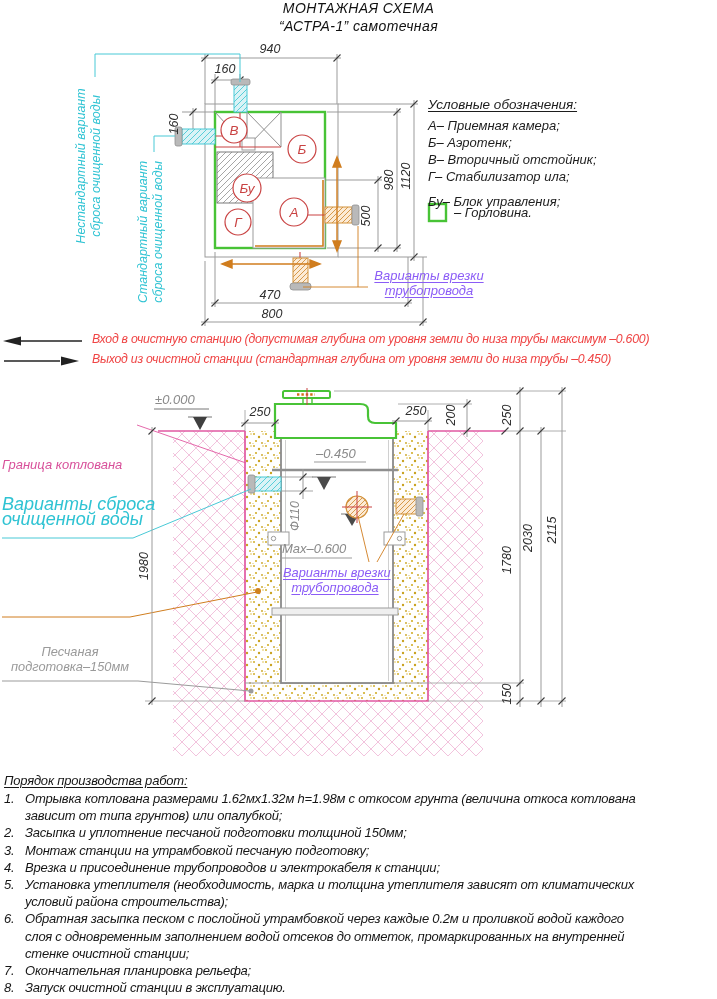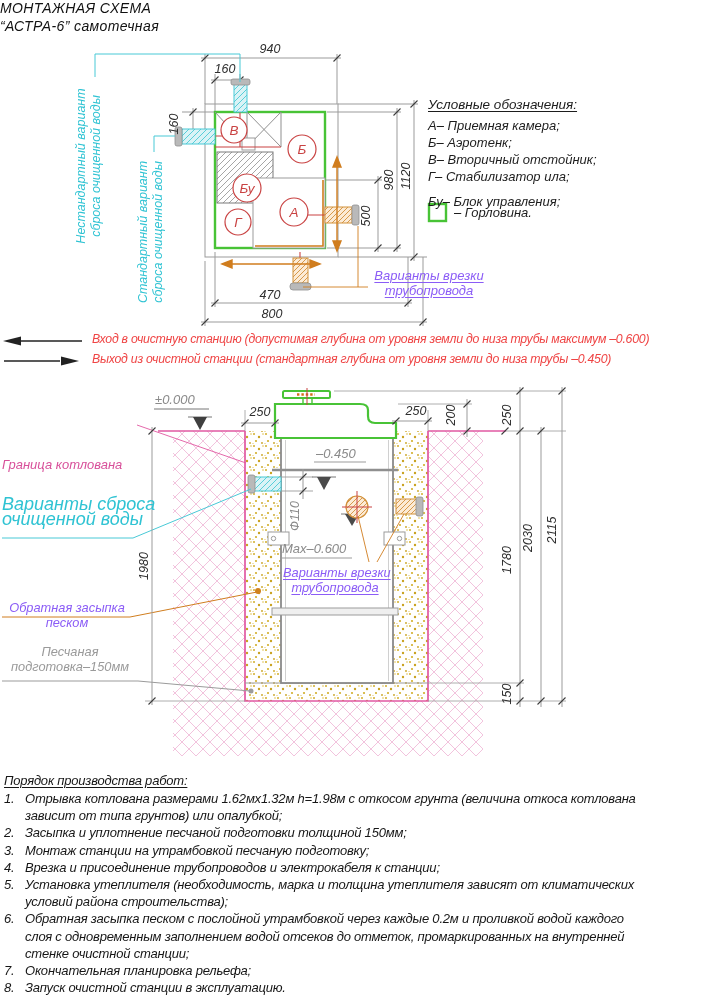--- a/index.html
+++ b/index.html
@@ -10,21 +10,21 @@
   .c{text-align:center;}
   .rot{transform:rotate(-90deg);transform-origin:50% 50%;}
   .dim{font-size:12.5px;color:#2e2e2e;}
   .cyan{color:#2fc3d3;}
   .orange{color:#8b5cf6;}
   .pink{color:#d8509a;margin-top:48px;}
   .red{color:#c94343;}
   .gray{color:#9a9a9a;}
   .lvl{color:#8a8a8a;}
   .u{text-decoration:underline;text-underline-offset:2px;}
-  .title{font-size:14px;color:#111;letter-spacing:.4px;width:717px;text-align:left;}
+  .title{font-size:14px;color:#111;letter-spacing:.4px;width:717px;text-align:center;}
   .io{font-size:12.3px;letter-spacing:-.25px;color:#ef4444;}
   .lg{font-size:13px;color:#1d1d1d;}
   .ml{line-height:15px;}
   .wo{position:absolute;left:4px;top:772px;width:710px;font-size:13px;letter-spacing:-.2px;color:#161616;}
   .wo-h{text-decoration:underline;text-underline-offset:2px;font-size:13px;line-height:18px;}
   .wo-row{display:flex;line-height:17.2px;}
   .wo-num{width:21px;flex:0 0 21px;}
   .wo-text{white-space:pre;flex:1;}
 </style>
 </head>
@@ -283,21 +283,21 @@
       <line x1="558.5" y1="394.5" x2="565.5" y2="387.5"></line>
           <line x1="558.5" y1="704.5" x2="565.5" y2="697.5"></line>
       <line x1="501.5" y1="434.5" x2="508.5" y2="427.5"></line>
       <line x1="299.5" y1="480.5" x2="306.5" y2="473.5"></line>
           <line x1="299.5" y1="494.5" x2="306.5" y2="487.5"></line>
     </g>
   </g>
 </svg>
 
 <div class="t title" style="left:0;top:1px">МОНТАЖНАЯ СХЕМА</div>
-<div class="t title" style="left:0;top:19px">“АСТРА-6” самотечная</div>
+<div class="t title" style="left:0;top:19px">“АСТРА-1” самотечная</div>
 
 <div class="t dim c" style="left:248px;top:42px;width:44px">940</div>
 <div class="t dim c" style="left:208px;top:62px;width:34px">160</div>
 <div class="t dim c rot" style="left:157px;top:117px;width:34px">160</div>
 <div class="t dim c rot" style="left:372px;top:173px;width:34px">980</div>
 <div class="t dim c rot" style="left:389px;top:169px;width:34px">1120</div>
 <div class="t dim c rot" style="left:349px;top:209px;width:34px">500</div>
 <div class="t dim c" style="left:248px;top:288px;width:44px">470</div>
 <div class="t dim c" style="left:250px;top:307px;width:44px">800</div>
 
@@ -326,22 +326,20 @@
 <div class="t io" style="left:92px;top:333px">Вход в очистную станцию (допустимая глубина от уровня земли до низа трубы максимум –0.600)</div>
 <div class="t io" style="left:92px;top:353px">Выход из очистной станции (стандартная глубина от уровня земли до низа трубы –0.450)</div>
 
 <div class="t pink" style="left:2px;top:410px">Граница котлована</div>
 <div class="t lvl" style="left:155px;top:393px">±0.000</div>
 <div class="t lvl" style="left:316px;top:447px">–0.450</div>
 <div class="t lvl" style="left:282px;top:542px">Max–0.600</div>
 <div class="t lvl c rot" style="left:278px;top:509px;width:34px;font-size:12.5px">Ф110</div>
 <div class="t cyan c ml" style="left:2px;top:497px;width:132px;font-size:18px">Варианты сброса
 очищенной воды</div>
-<div class="t orange c ml" style="left:2px;top:600px;width:130px;font-size:12.8px">Обратная засыпка
-песком</div>
 <div class="t gray c ml" style="left:2px;top:644px;width:136px;font-size:12.8px">Песчаная
 подготовка–150мм</div>
 <div class="t orange c u ml" style="left:283px;top:565px;width:104px;font-size:12.8px">Варианты врезки
 трубопровода</div>
 
 <div class="t dim c" style="left:243px;top:405px;width:34px">250</div>
 <div class="t dim c" style="left:398px;top:404px;width:36px">250</div>
 <div class="t dim c rot" style="left:434px;top:408px;width:34px">200</div>
 <div class="t dim c rot" style="left:490px;top:408px;width:34px">250</div>
 <div class="t dim c rot" style="left:127px;top:559px;width:34px">1980</div>

